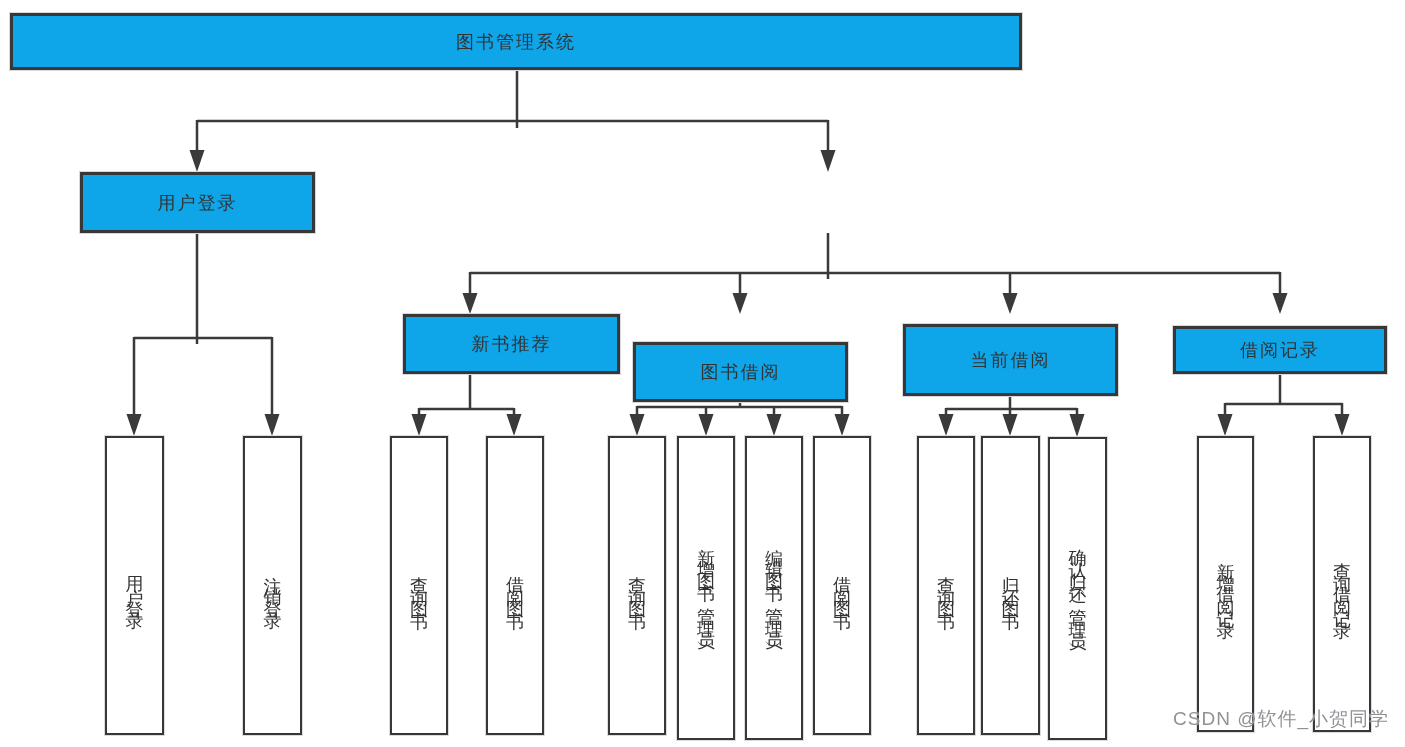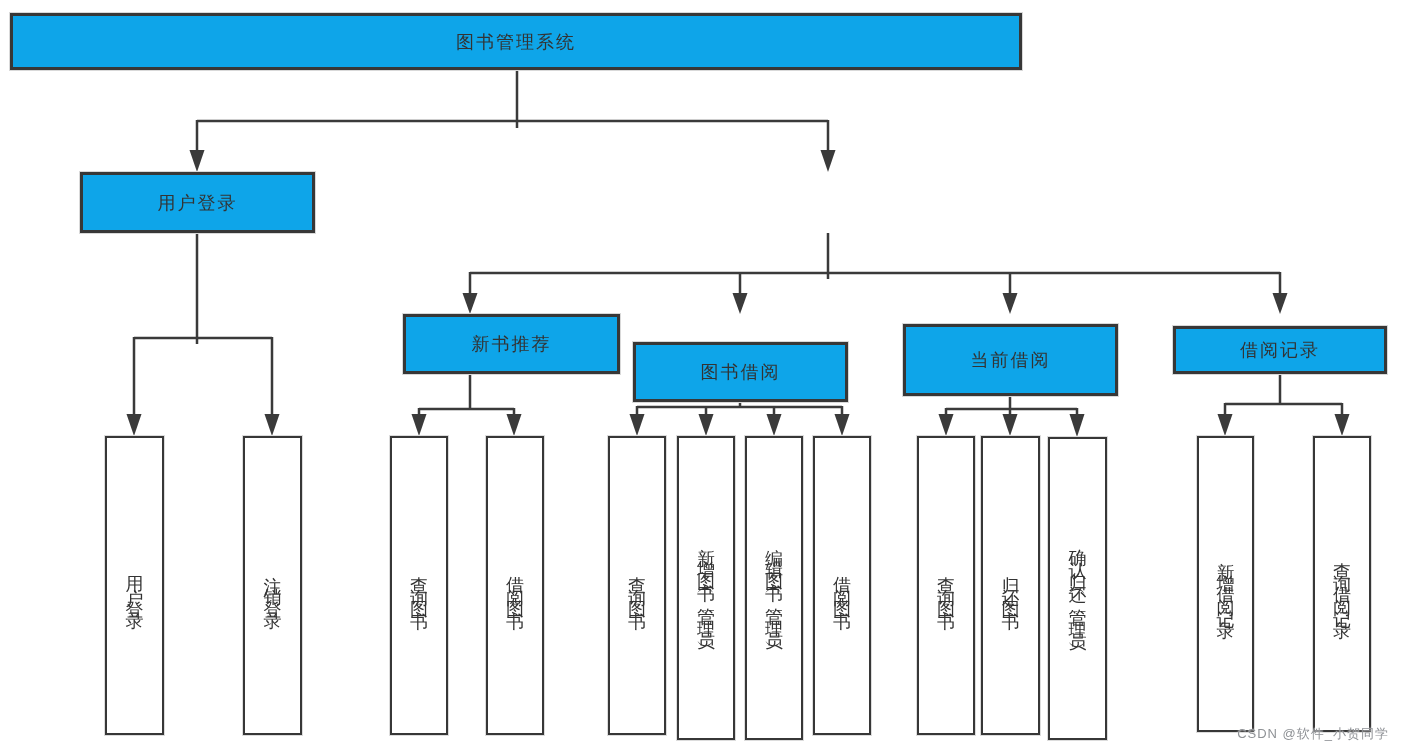--- a/index.html
+++ b/index.html
@@ -40,22 +40,22 @@
   .vnode .vtext {
     writing-mode: vertical-rl;
     text-orientation: mixed;
     letter-spacing: 12px;
     line-height: 1;
     white-space: nowrap;
   }
   .watermark {
     position: absolute;
     right: 16px;
-    bottom: 4px;
-    font-size: 13px;
+    bottom: 15px;
+    font-size: 19px;
     letter-spacing: 1px;
     color: #8f9296;
     text-shadow: 0 0 2px #ffffff;
     white-space: nowrap;
   }
 </style>
 </head>
 <body>
 
 <div class="canvas">

